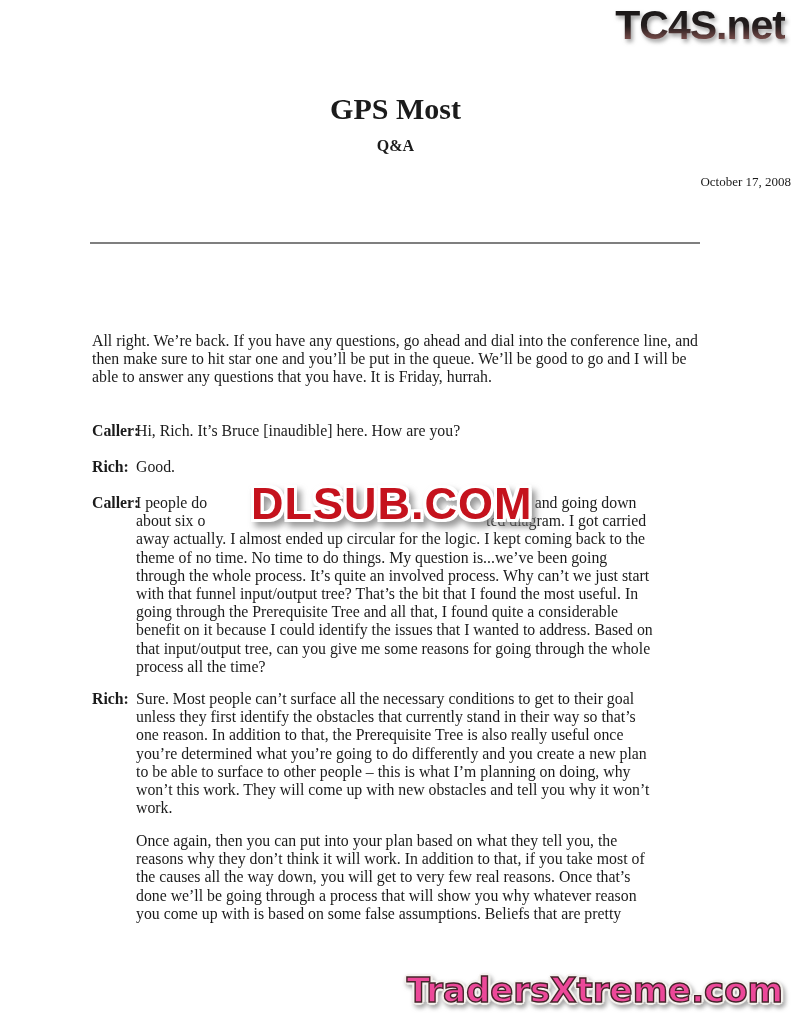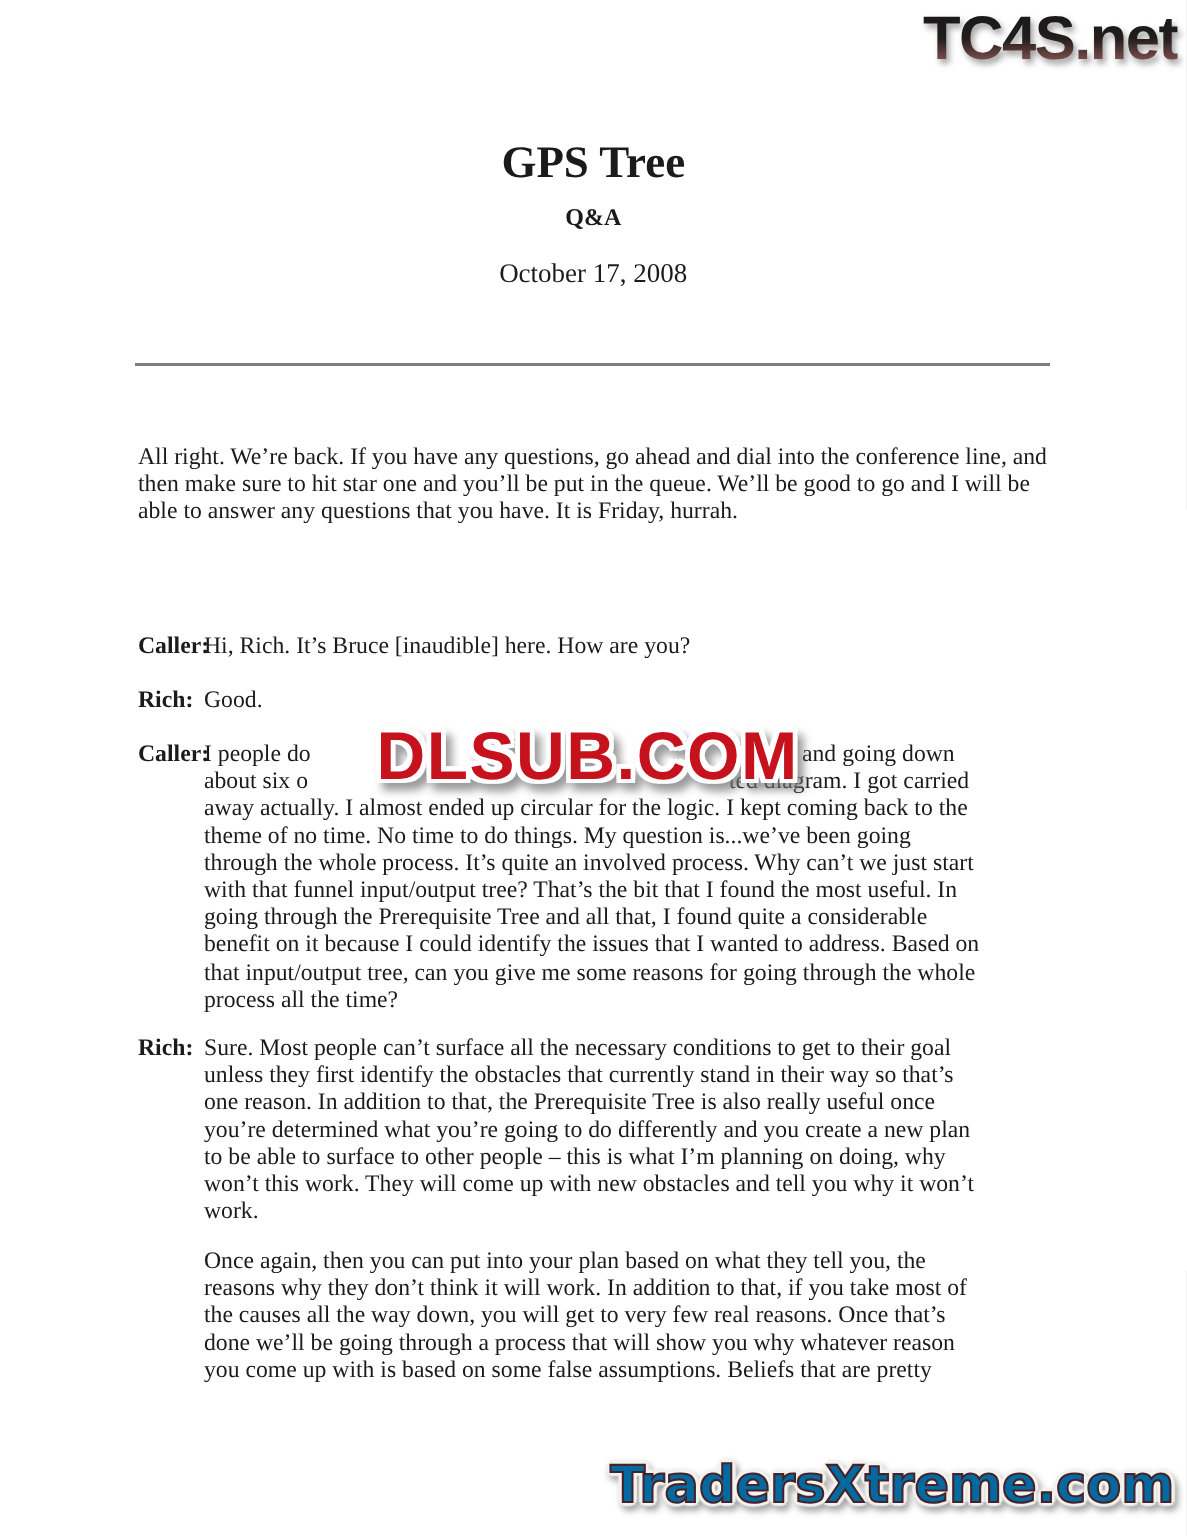--- a/index.html
+++ b/index.html
@@ -24,25 +24,25 @@
     letter-spacing:-1px;
     background:linear-gradient(180deg,#161616 0%,#231d1d 52%,#6e4644 78%,#9a6b66 100%);
     -webkit-background-clip:text;background-clip:text;
     color:transparent;
     filter:drop-shadow(2px 3px 2px rgba(80,80,80,.55));
   }
 
   
   #title{top:92px;left:0;width:100%;text-align:center;font-size:30px;line-height:34px;font-weight:bold;}
   #subtitle{top:133px;left:0;width:100%;text-align:center;font-size:16px;line-height:26px;font-weight:bold;}
-  #docdate{top:171px;left:0;width:100%;text-align:center;font-size:18px;line-height:22px;}
+  #docdate{top:171px;left:0;width:100%;text-align:right;font-size:13px;line-height:22px;}
 
   #rule{top:242px;left:90px;width:610px;height:2px;background:#7f7f7f;}
 
-  .para{left:92px;width:616px;text-align:left;}
+  .para{left:92px;width:616px;text-align:left;margin-top:36px;}
   #p1{top:296px;}
   #p2{top:369px;}
 
   .dlg{left:92px;width:616px;}
   .dlg .spk{position:absolute;left:0;top:0;font-weight:bold;}
   .dlg .txt{margin-left:44px;width:518px;}
   #d1{top:422px;}
   #d2{top:458px;}
   #d3{top:494px;}
   #d4{top:690px;}
@@ -70,37 +70,37 @@
     white-space:nowrap;
   }
 
   
   #ftr-logo{
     top:968px;right:8px;
     font-family:"DejaVu Sans","Liberation Sans",sans-serif;
     font-weight:bold;
     font-size:34px;line-height:44px;
     letter-spacing:0px;
-    color:#0369a1;
+    color:#ec4899;
     -webkit-text-stroke:1.4px #46232a;
     text-shadow:
       -3px 0 1px #f4f2ee,3px 0 1px #f4f2ee,0 -3px 1px #f4f2ee,0 3px 1px #f4f2ee,
       -2px -2px 1px #f4f2ee,2px -2px 1px #f4f2ee,-2px 2px 1px #f4f2ee,2px 2px 1px #f4f2ee;
     filter:drop-shadow(2px 3px 2px rgba(140,140,140,.8));
     white-space:nowrap;
   }
 </style>
 </head>
 <body>
 
 <div id="page">
 
   <div id="hdr-logo" class="abs">TC4S.net</div>
 
-  <div id="title" class="abs">GPS Tree</div>
+  <div id="title" class="abs">GPS Most</div>
   <div id="subtitle" class="abs">Q&amp;A</div>
   <div id="docdate" class="abs">October 17, 2008</div>
 
   <div id="rule" class="abs"></div>
 
   <div id="p1" class="abs para">All right. We’re back. If you have any questions, go ahead and dial into the conference line, and then make sure to hit star one and you’ll be put in the queue. We’ll be good to go and I will be able to answer any questions that you have. It is Friday, hurrah.</div>
 
   <div id="d1" class="abs dlg">
     <span class="spk">Caller:</span>
     <div class="txt">Hi, Rich. It’s Bruce [inaudible] here. How are you?</div>

